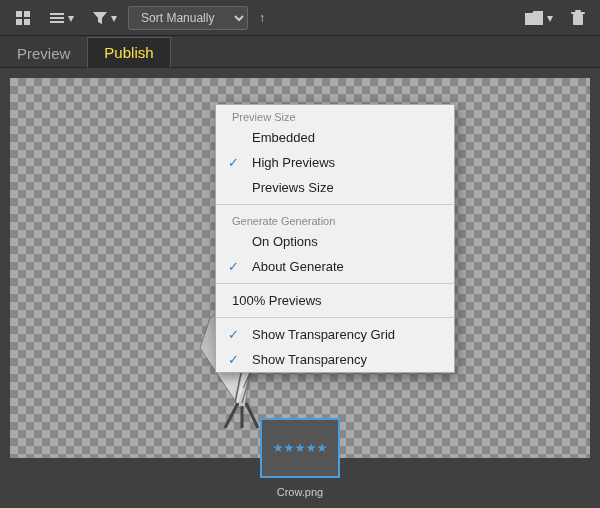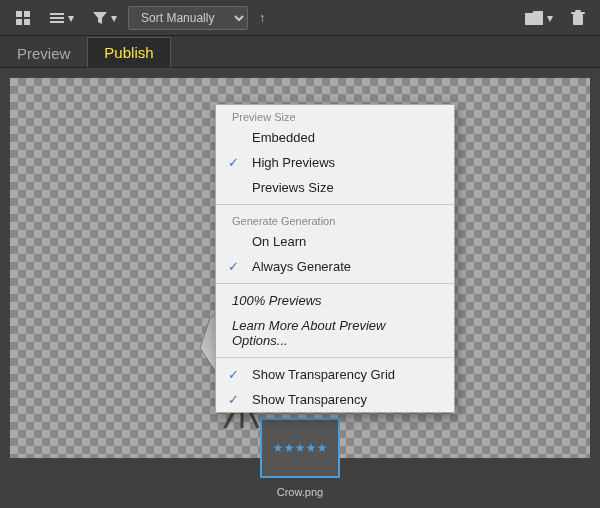--- a/index.html
+++ b/index.html
@@ -176,21 +176,20 @@
     .menu-divider {
       height: 1px;
       background: #ccc;
       margin: 4px 0;
     }
     .menu-item-full {
       padding: 5px 16px;
       cursor: pointer;
       font-size: 13px;
       color: #222;
-      font-style: italic;
     }
   </style>
 </head>
 <body>
 
 <div class="toolbar">
   <button class="toolbar-btn">
     <svg width="16" height="16" viewBox="0 0 16 16" fill="#ccc">
       <rect x="1" y="1" width="6" height="6"></rect>
         <rect x="9" y="1" width="6" height="6"></rect>
@@ -293,27 +292,26 @@
     <div class="menu-section-label">Preview Size</div>
 
     <div class="menu-item">Embedded</div>
     <div class="menu-item checked">High Previews</div>
     <div class="menu-item">Previews Size</div>
 
     <div class="menu-divider"></div>
 
     <div class="menu-section-label">Generate Generation</div>
 
-    <div class="menu-item">On Learn</div>
-    <div class="menu-item checked">Always Generate</div>
+    <div class="menu-item">On Options</div>
+    <div class="menu-item checked">About Generate</div>
 
     <div class="menu-divider"></div>
 
     <div class="menu-item-full">100% Previews</div>
-    <div class="menu-item-full">Learn More About Preview Options...</div>
 
     <div class="menu-divider"></div>
 
     <div class="menu-item checked">Show Transparency Grid</div>
     <div class="menu-item checked">Show Transparency</div>
   </div>
 
 </div>
 
 </body></html>

